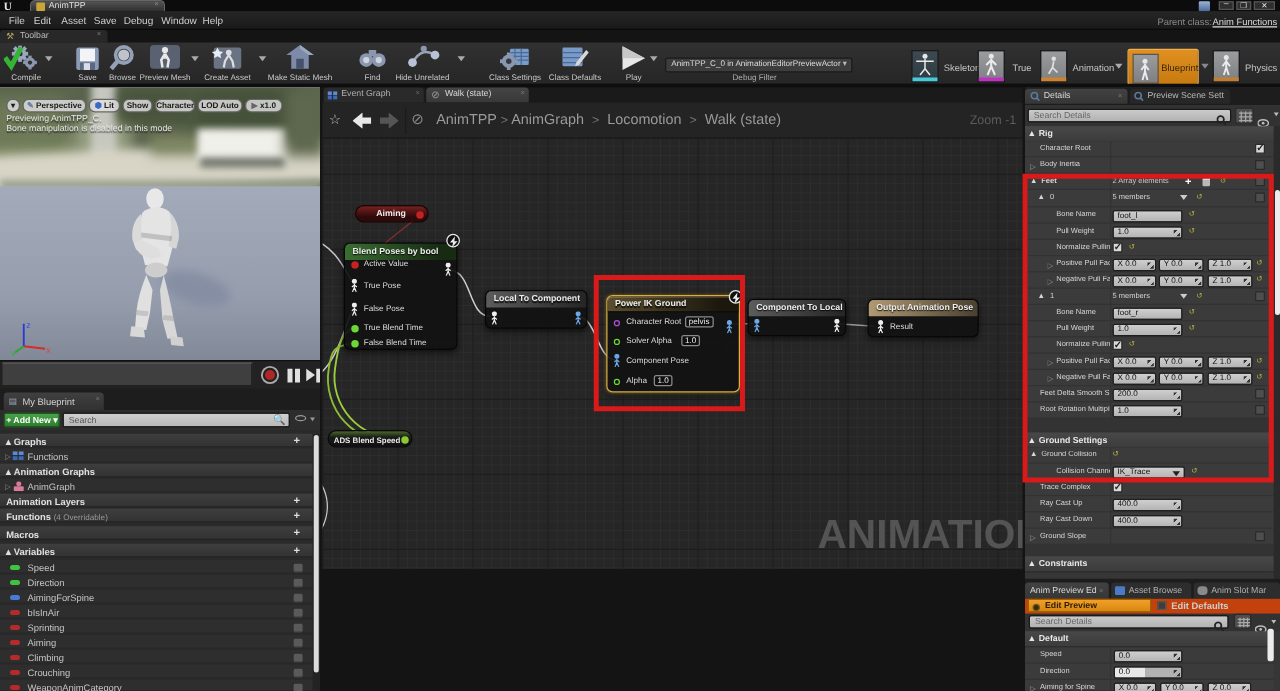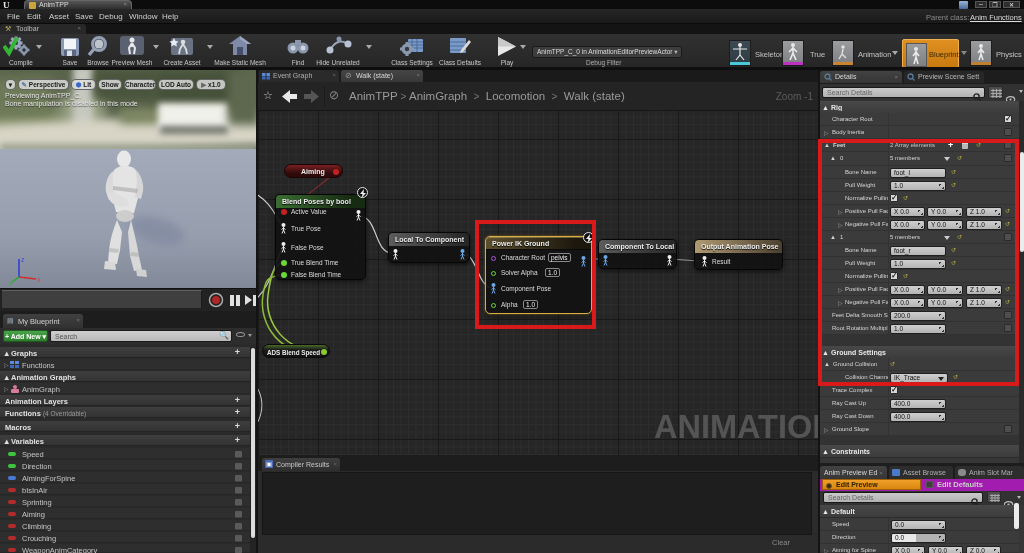--- a/index.html
+++ b/index.html
@@ -600,31 +600,20 @@
       <span class="pinlbl" style="left:17px;top:18px;">Result</span>
     </div>
 
     <div style="position:absolute;left:4px;top:233px;width:68px;height:14px;background:linear-gradient(#4a6a2a,#1a1a1a 40%,#111);border:1px solid #0a0a0a;border-radius:7px;">
       <span style="position:absolute;left:4px;top:3.5px;font-size:6.3px;font-weight:bold;color:#e8e8e8;white-space:nowrap;">ADS Blend Speed</span>
       <span style="position:absolute;right:2px;top:4px;width:6px;height:6px;background:#8cc832;border-radius:50%;"></span>
     </div>
 
     <div class="redrect" style="left:217px;top:109px;width:121px;height:109px;"></div>
   </div>
-  <div class="abs" id="compiler">
-    <div style="position:absolute;left:0;top:0;width:560px;height:16px;background:#1d1d1d;"></div>
-    <div style="position:absolute;left:4px;top:3px;width:78px;height:13px;background:linear-gradient(#3e3e3e,#2e2e2e);border-radius:3px 3px 0 0;">
-      <span style="position:absolute;left:3px;top:2px;width:8px;height:8px;background:#4a6ab8;border-radius:1px;color:#fff;font-size:6px;line-height:8px;text-align:center;">▣</span>
-      <span style="position:absolute;left:14px;top:3px;font-size:7px;color:#c8c8c8;">Compiler Results</span>
-      <span style="position:absolute;right:3px;top:3px;font-size:6px;color:#666;">×</span>
-    </div>
-    <div style="position:absolute;left:0;top:16px;width:560px;height:82px;background:#2b2b2b;"></div>
-    <div style="position:absolute;left:4px;top:17px;width:550px;height:63px;background:#1e1e1e;border:1px solid #161616;"></div>
-    <div style="position:absolute;right:28px;top:83px;font-size:7.5px;color:#8a8a8a;">Clear</div>
-  </div>
   <div class="abs" id="rpanel">
     <div style="position:absolute;left:0;top:0;width:204px;height:14px;background:#1d1d1d;"></div>
     <div class="dtab" style="left:0px;top:1px;width:82px;background:linear-gradient(#424242,#363636);border-radius:3px 3px 0 0;">
         <span style="position:absolute;left:4px;top:2px;width:8px;height:8px;"><svg width="8" height="8">
             <circle cx="3.5" cy="3.5" r="2.5" fill="none" stroke="#5a7a9a" stroke-width="1.3"></circle>
             <line x1="5.5" y1="5.5" x2="7.5" y2="7.5" stroke="#5a7a9a" stroke-width="1.3"></line>
           </svg></span>
         <span style="position:absolute;left:15px;color:#d8d8d8;">Details</span>
         <span style="position:absolute;right:4px;color:#777;font-size:6px;">×</span>
       </div>
@@ -812,21 +801,21 @@
       <div style="position:absolute;left:0px;top:3px;width:67px;height:13px;background:linear-gradient(#424242,#363636);border-radius:3px 3px 0 0;font-size:7px;color:#d8d8d8;line-height:13px;padding-left:4px;">Anim Preview Ed <span style="color:#777;font-size:6px;">×</span></div>
       <div style="position:absolute;left:69px;top:3px;width:64px;height:13px;background:#2d2d2d;border-radius:3px 3px 0 0;font-size:7px;color:#b0b0b0;line-height:13px;">
           <span style="position:absolute;left:3px;top:3px;width:8px;height:7px;background:#4a7ac8;border-radius:1px;"></span>
           <span style="position:absolute;left:14px;">Asset Browse</span>
         </div>
       <div style="position:absolute;left:135px;top:3px;width:69px;height:13px;background:#2d2d2d;border-radius:3px 3px 0 0;font-size:7px;color:#b0b0b0;line-height:13px;">
           <span style="position:absolute;left:3px;top:3px;width:8px;height:7px;background:#8a8a8a;border-radius:3px;"></span>
           <span style="position:absolute;left:14px;">Anim Slot Mar</span>
         </div>
     </div>
-    <div style="position:absolute;left:0;top:409px;width:204px;height:12px;background:#a21caf;">
+    <div style="position:absolute;left:0;top:409px;width:204px;height:12px;background:#c2410c;">
       <div style="position:absolute;left:2px;top:0px;width:99px;height:11px;background:linear-gradient(#f0a028,#d8860e);border:1px solid #a05f05;">
         <span style="position:absolute;left:3px;top:2.5px;width:6px;height:6px;background:#3a2a10;border-radius:50%;border:1px solid #7a5a20;"></span>
         <span style="position:absolute;left:13px;top:1px;font-size:7px;font-weight:bold;color:#2a1c04;">Edit Preview</span>
       </div>
       <span style="position:absolute;left:106px;top:2px;width:7px;height:7px;background:#3e3e3e;border:1px solid #555;"></span>
       <span style="position:absolute;left:117px;top:1px;font-size:7.5px;font-weight:bold;color:#cdcdcd;">Edit Defaults</span>
     </div>
     <div style="position:absolute;left:0;top:421px;width:204px;height:14px;background:#323232;">
       <div style="position:absolute;left:3px;top:1px;width:160px;height:11px;background:linear-gradient(#cacaca,#b2b2b2);border:1px solid #191919;border-radius:2px;color:#666;font-size:7px;line-height:10px;padding-left:4px;">Search Details</div>
       <span style="position:absolute;left:151px;top:2px;"><svg width="9" height="9">

